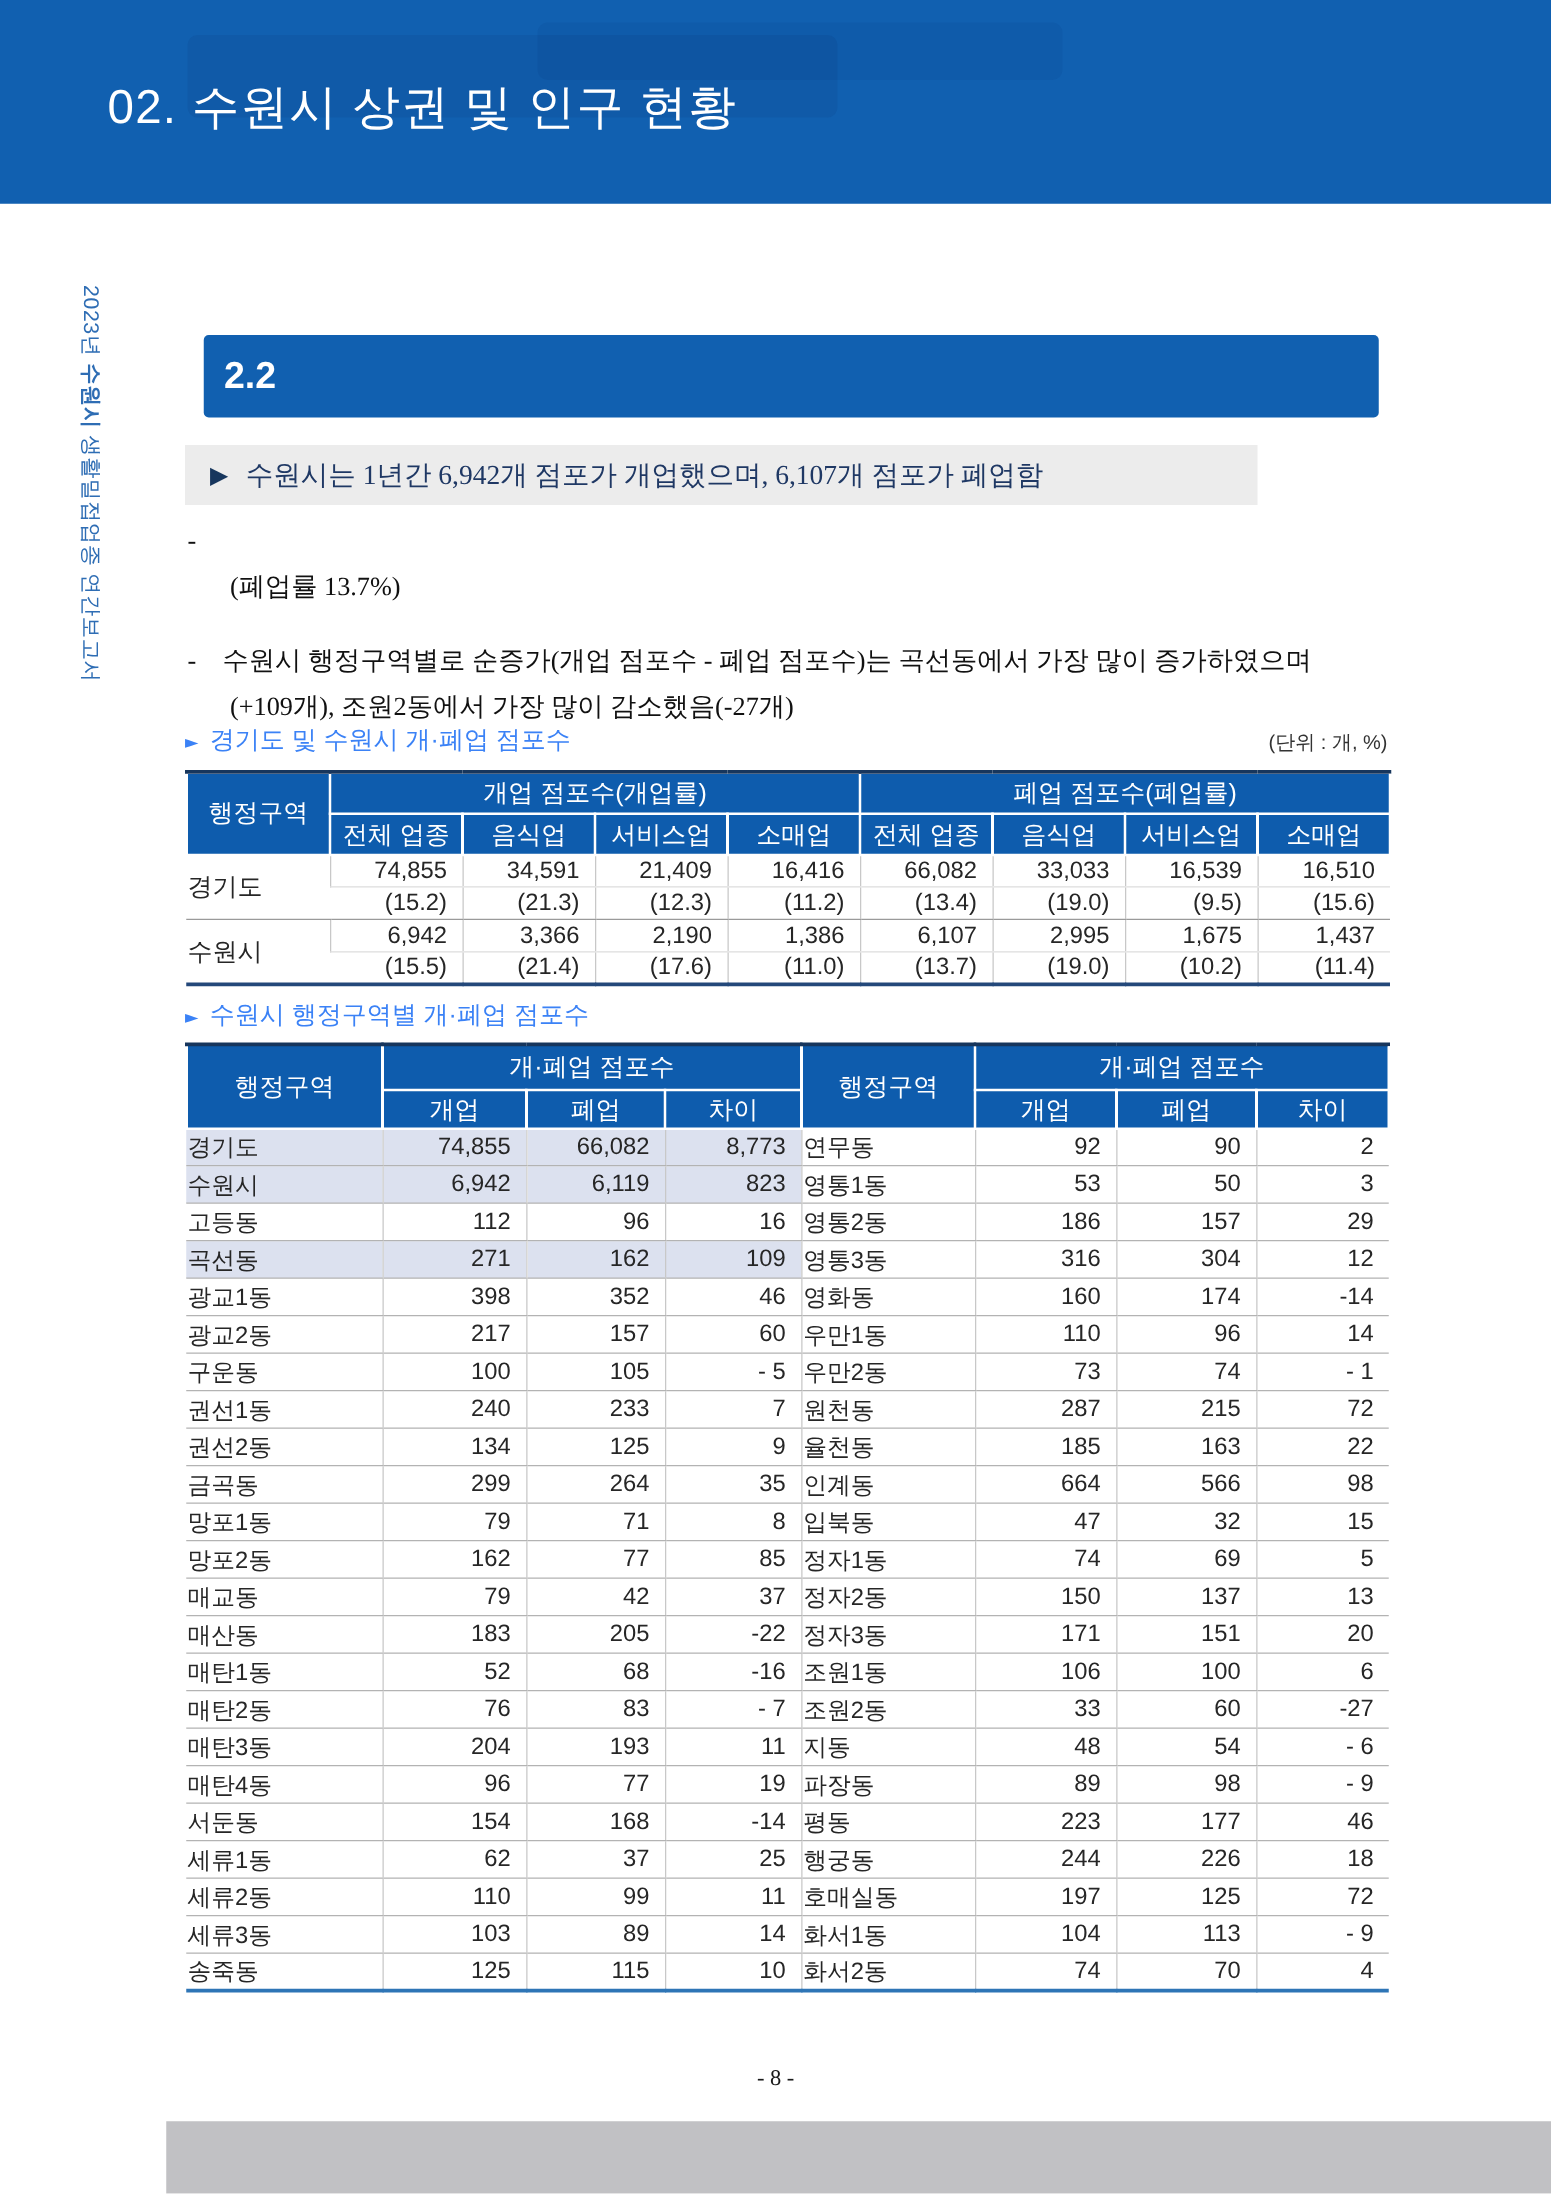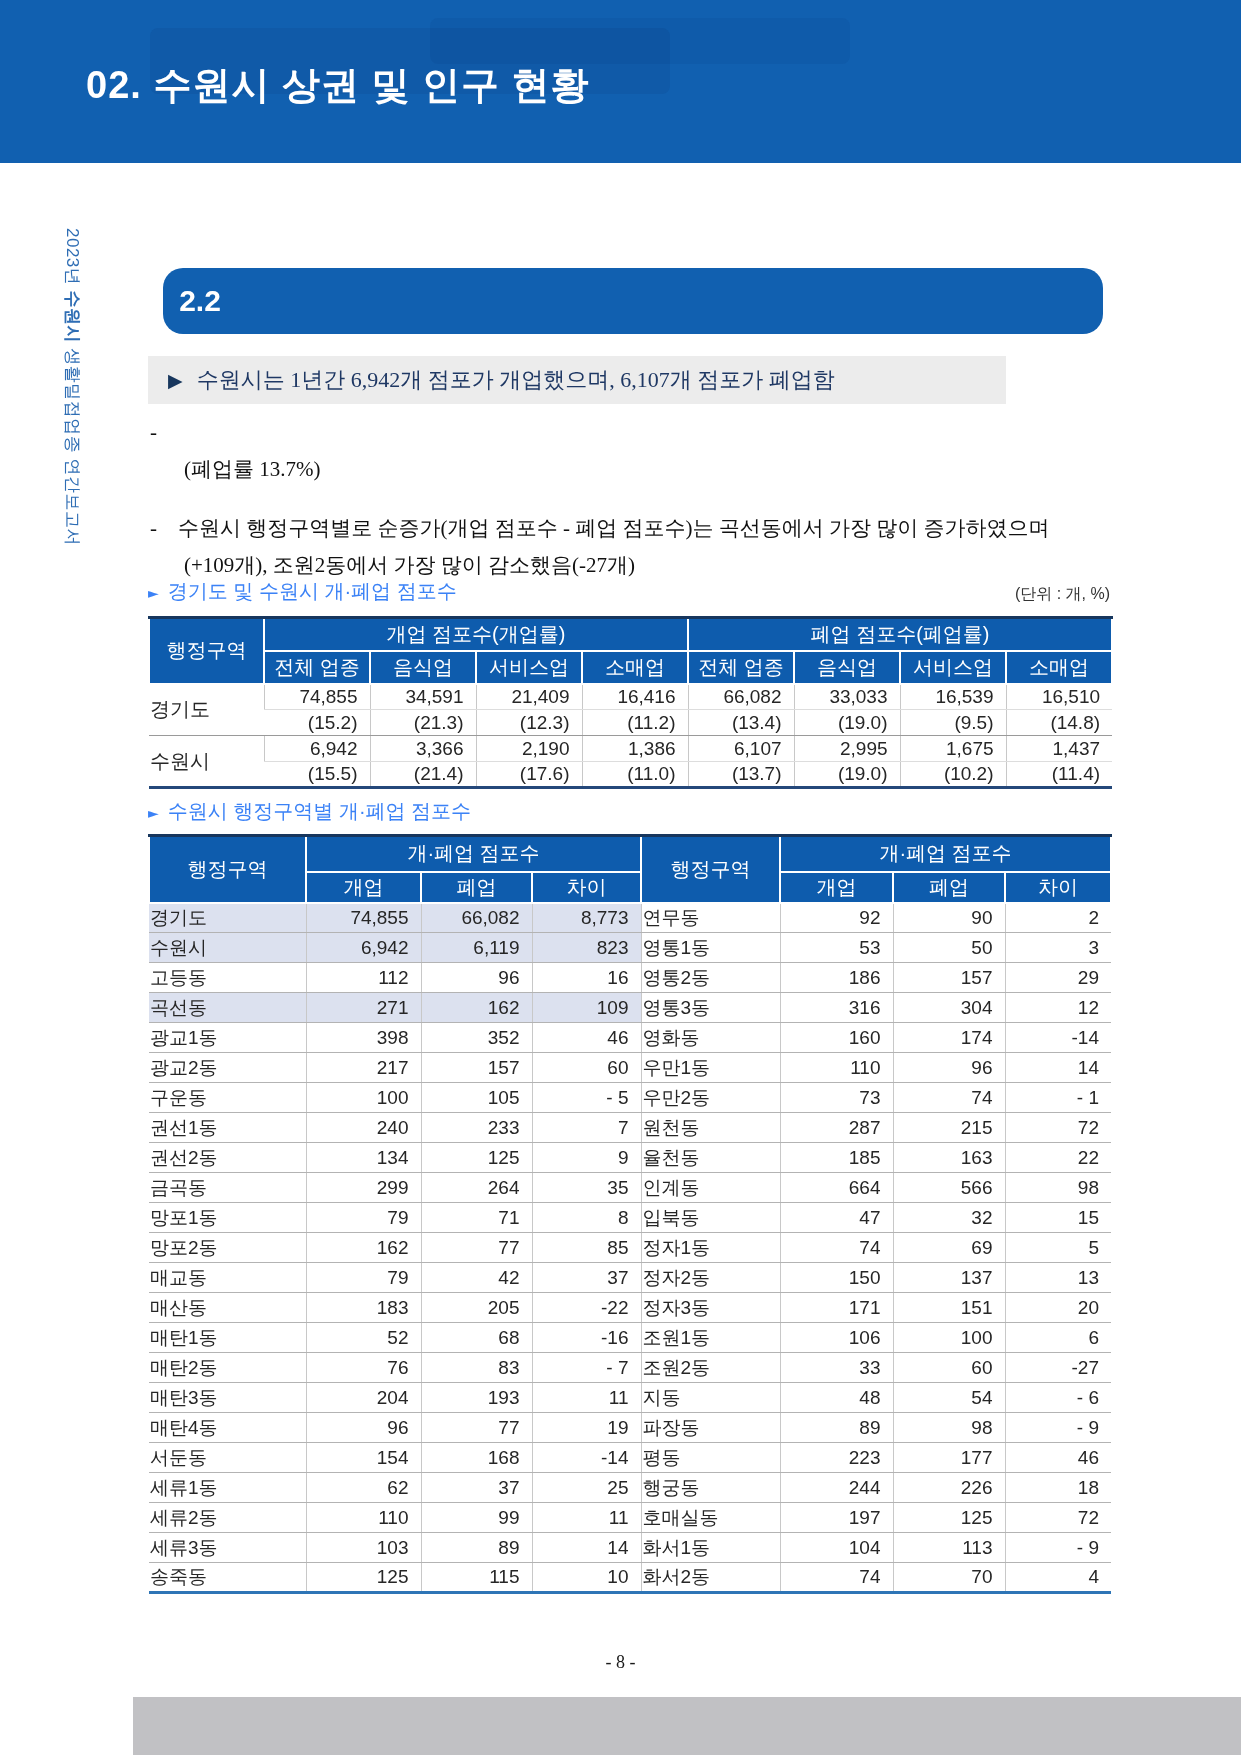--- a/index.html
+++ b/index.html
@@ -3,29 +3,29 @@
 <meta charset="utf-8">
 <style>
   html,body{margin:0;padding:0;background:#ffffff;}
   .page{position:relative;width:1241px;height:1755px;background:#ffffff;overflow:hidden;
         font-family:"Liberation Sans",sans-serif;color:#262626;}
 
   
   .banner{position:absolute;left:0;top:0;width:1241px;height:163px;background:#1160b0;overflow:hidden;}
   .banner .deco1{position:absolute;left:150px;top:28px;width:520px;height:66px;background:rgba(6,40,96,0.10);border-radius:8px;}
   .banner .deco2{position:absolute;left:430px;top:18px;width:420px;height:46px;background:rgba(6,40,96,0.08);border-radius:8px;}
-  .banner h1{position:absolute;left:86px;top:60px;margin:0;font-size:38px;font-weight:bold;color:#ffffff;letter-spacing:1px;}
+  .banner h1{position:absolute;left:86px;top:60px;margin:0;font-size:38px;font-weight:normal;color:#ffffff;letter-spacing:1px;}
 
   
   .side-text{position:absolute;left:84px;top:228px;transform:rotate(90deg);transform-origin:0 0;
              white-space:nowrap;font-size:17px;color:#2e6db4;letter-spacing:0.5px;line-height:24px;}
   .side-text .b{font-weight:bold;}
 
   
-  .sec{position:absolute;left:163px;top:268px;width:940px;height:66px;background:#1160b0;border-radius:20px;}
+  .sec{position:absolute;left:163px;top:268px;width:940px;height:66px;background:#1160b0;border-radius:4px;}
   .sec .num{position:absolute;left:0;top:0;width:74px;height:66px;line-height:66px;text-align:center;
             color:#ffffff;font-size:30px;font-weight:bold;}
   .sec .titlebox{position:absolute;left:74px;top:8px;right:9px;bottom:8px;background:#ffffff;border-radius:25px;
                  display:flex;align-items:center;padding:0 22px;box-sizing:border-box;}
   .sec .titlebox .t{font-size:26px;font-weight:bold;color:#17365d;letter-spacing:1px;}
   .sec .titlebox .shop{margin-left:auto;}
 
   
   .keybar{position:absolute;left:148px;top:356px;width:858px;height:48px;background:#ececec;
           display:flex;align-items:center;padding-left:20px;box-sizing:border-box;
@@ -159,21 +159,21 @@
           <td class="num">16,510</td>
         </tr>
         <tr class="rates">
           <td class="num">(15.2)</td>
           <td class="num">(21.3)</td>
           <td class="num">(12.3)</td>
           <td class="num">(11.2)</td>
           <td class="num">(13.4)</td>
           <td class="num">(19.0)</td>
           <td class="num">(9.5)</td>
-          <td class="num">(14.8)</td>
+          <td class="num">(15.6)</td>
         </tr>
         <tr class="vals">
           <td class="rgn-cell" rowspan="2">수원시</td>
           <td class="num">6,942</td>
           <td class="num">3,366</td>
           <td class="num">2,190</td>
           <td class="num">1,386</td>
           <td class="num">6,107</td>
           <td class="num">2,995</td>
           <td class="num">1,675</td>

